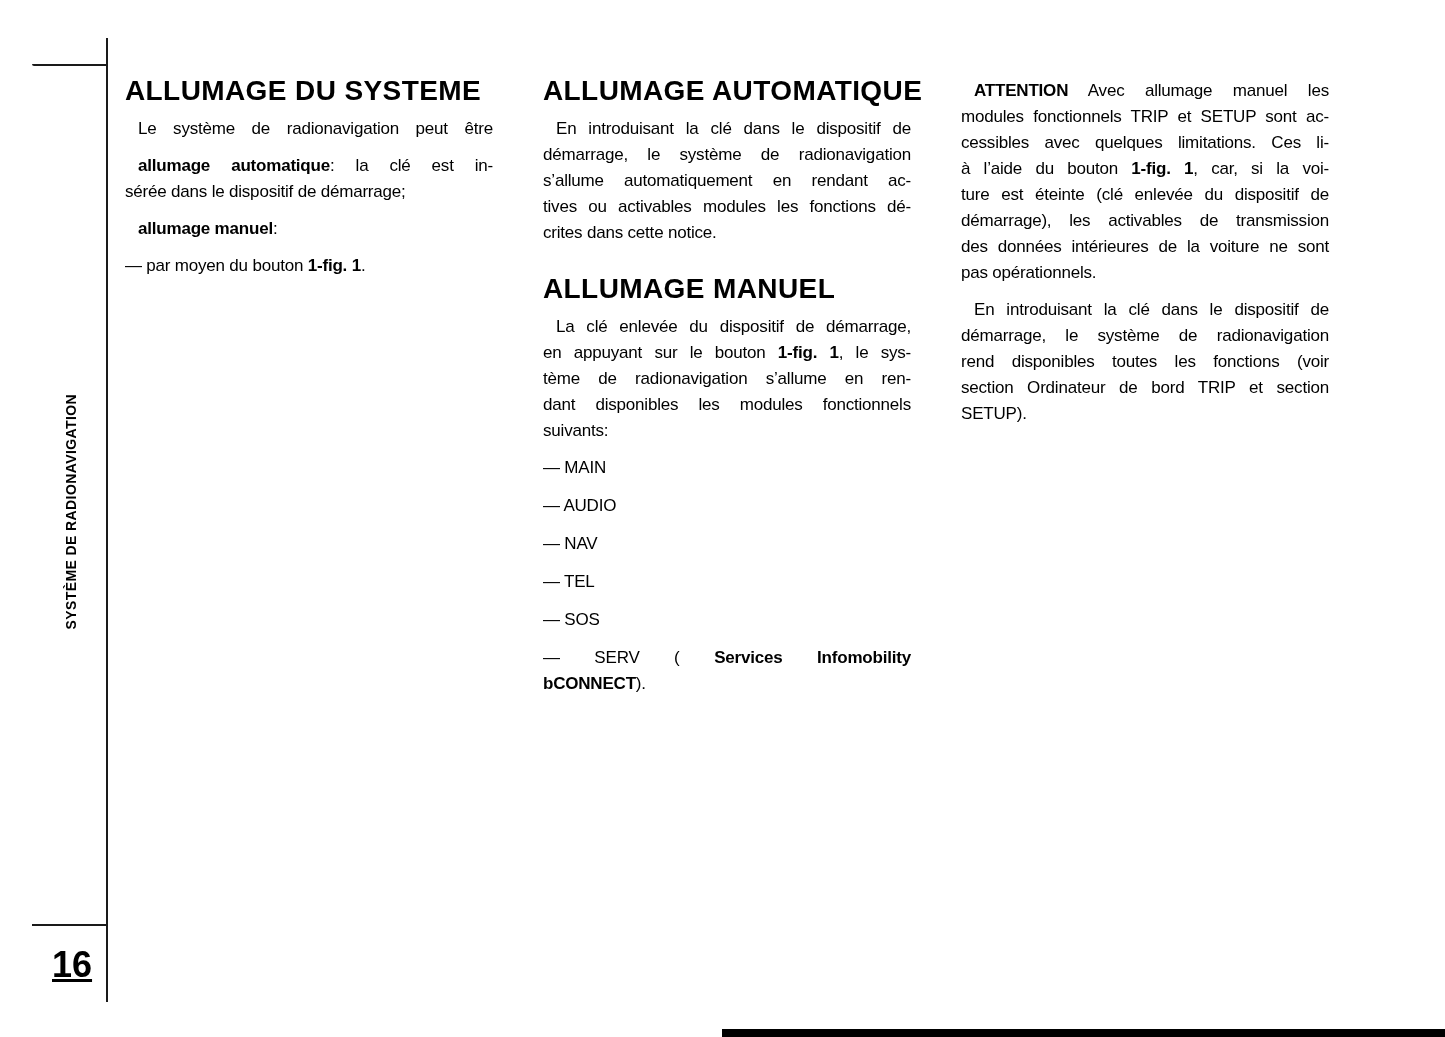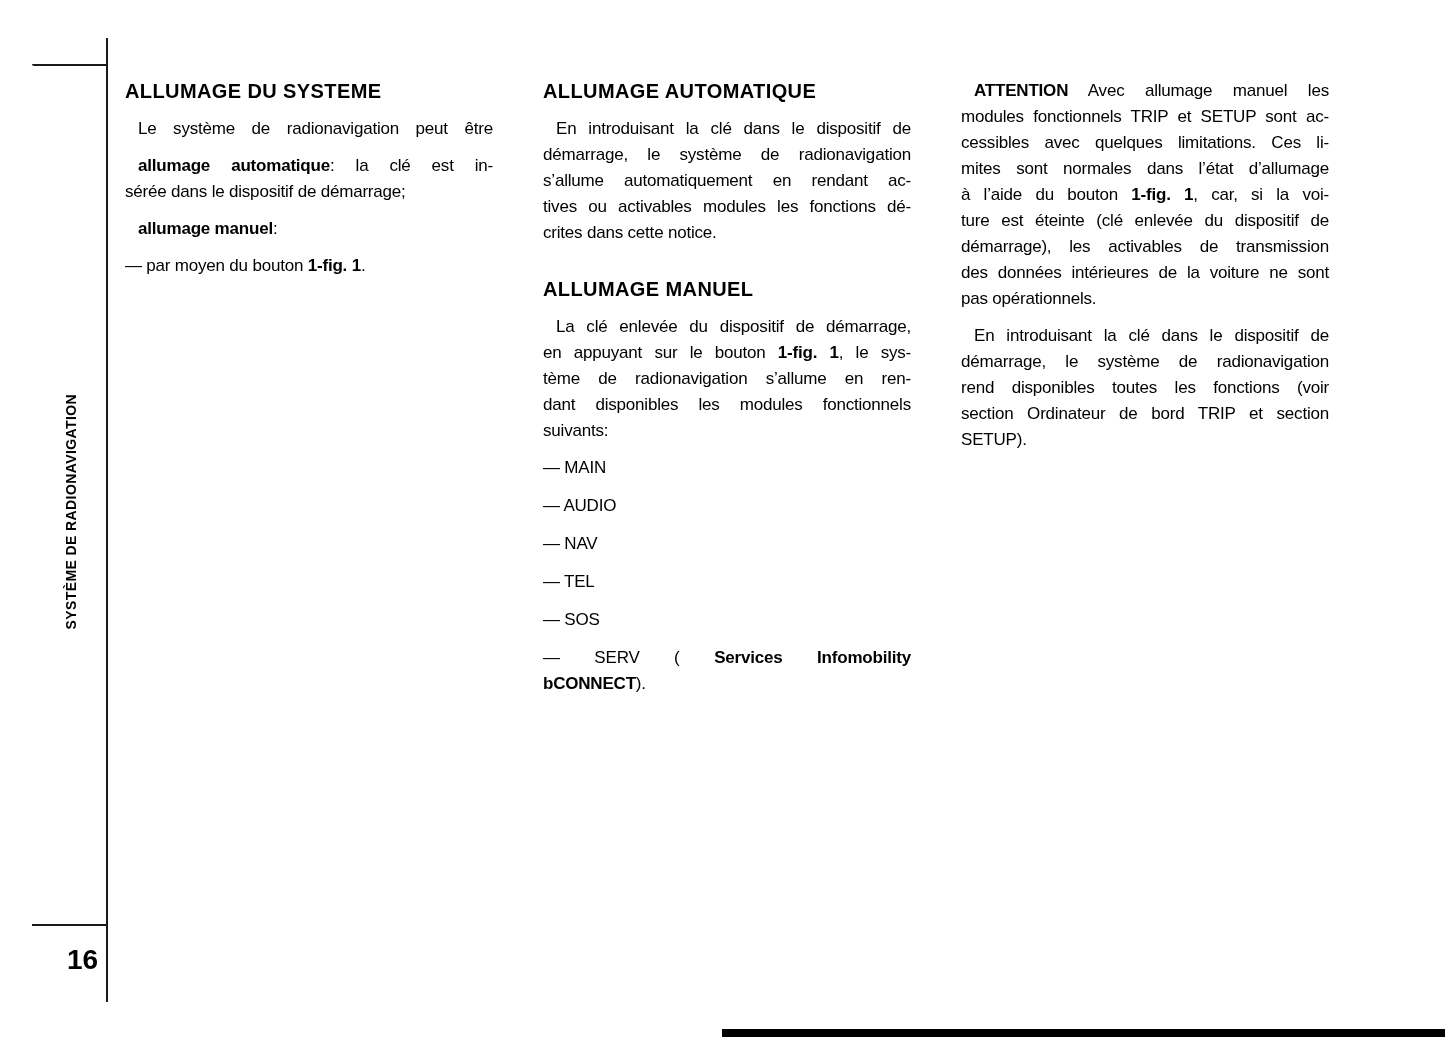--- a/index.html
+++ b/index.html
@@ -19,32 +19,32 @@
   .rule-bottom { position:absolute; left:32px;  top:924px; width:76px; height:2px;  background:#1a1a1a; }
 
   .side-label {
     position:absolute; left:63px; top:394px;
     writing-mode:vertical-rl; transform:rotate(180deg);
     font-size:14px; font-weight:bold; letter-spacing:0.4px;
     white-space:nowrap;
   }
 
   .page-number {
-    position:absolute; left:67px; top:944px;
-    font-size:28px; font-weight:bold;
+    position:absolute; left:52px; top:944px;
+    font-size:36px; font-weight:bold;text-decoration:underline;
   }
 
   .bottom-bar { position:absolute; left:722px; right:0; bottom:0; height:8px; background:#000; }
 
   
   .columns { position:absolute; left:125px; top:78px; display:flex; gap:50px; }
   .col { width:368px; font-size:17px; line-height:26px; letter-spacing:-0.2px; }
 
   .heading {
-    font-weight:bold; font-size:20px; line-height:26px;
+    font-weight:bold; font-size:28px; line-height:26px;
     letter-spacing:0.4px; margin:30px 0 12px 0;
     white-space:nowrap;
   }
   .heading:first-child { margin-top:0; }
 
   .para { margin:0 0 11px 0; }
   .para.list-item { margin-bottom:12px; }
   .line { text-align:justify; }
   .line.fill { text-align-last:justify; }
   .line.indent { text-indent:13px; }
@@ -115,21 +115,20 @@
         <div class="para list-item">
           <div class="line fill"><span>— SERV ( </span><span class="b">Services Infomobility</span></div>
           <div class="line"><span class="b">bCONNECT</span><span>).</span></div>
         </div>
       </div>
     <div class="col">
         <div class="para">
           <div class="line fill indent"><span class="b">ATTENTION</span><span> Avec allumage manuel les</span></div>
           <div class="line fill"><span>modules fonctionnels TRIP et SETUP sont  ac-</span></div>
           <div class="line fill"><span>cessibles avec quelques limitations. Ces li-</span></div>
-          <div class="line fill"><span>mites sont normales dans l’état d’allumage</span></div>
           <div class="line fill"><span>à l’aide du bouton </span><span class="b">1-fig. 1</span><span>, car, si la voi-</span></div>
           <div class="line fill"><span>ture est éteinte (clé enlevée du dispositif de</span></div>
           <div class="line fill"><span>démarrage), les activables de transmission</span></div>
           <div class="line fill"><span>des données intérieures de la voiture ne sont</span></div>
           <div class="line"><span>pas opérationnels.</span></div>
         </div>
         <div class="para">
           <div class="line fill indent"><span>En introduisant la clé dans le dispositif de</span></div>
           <div class="line fill"><span>démarrage, le système de radionavigation</span></div>
           <div class="line fill"><span>rend disponibles toutes les fonctions (voir</span></div>

